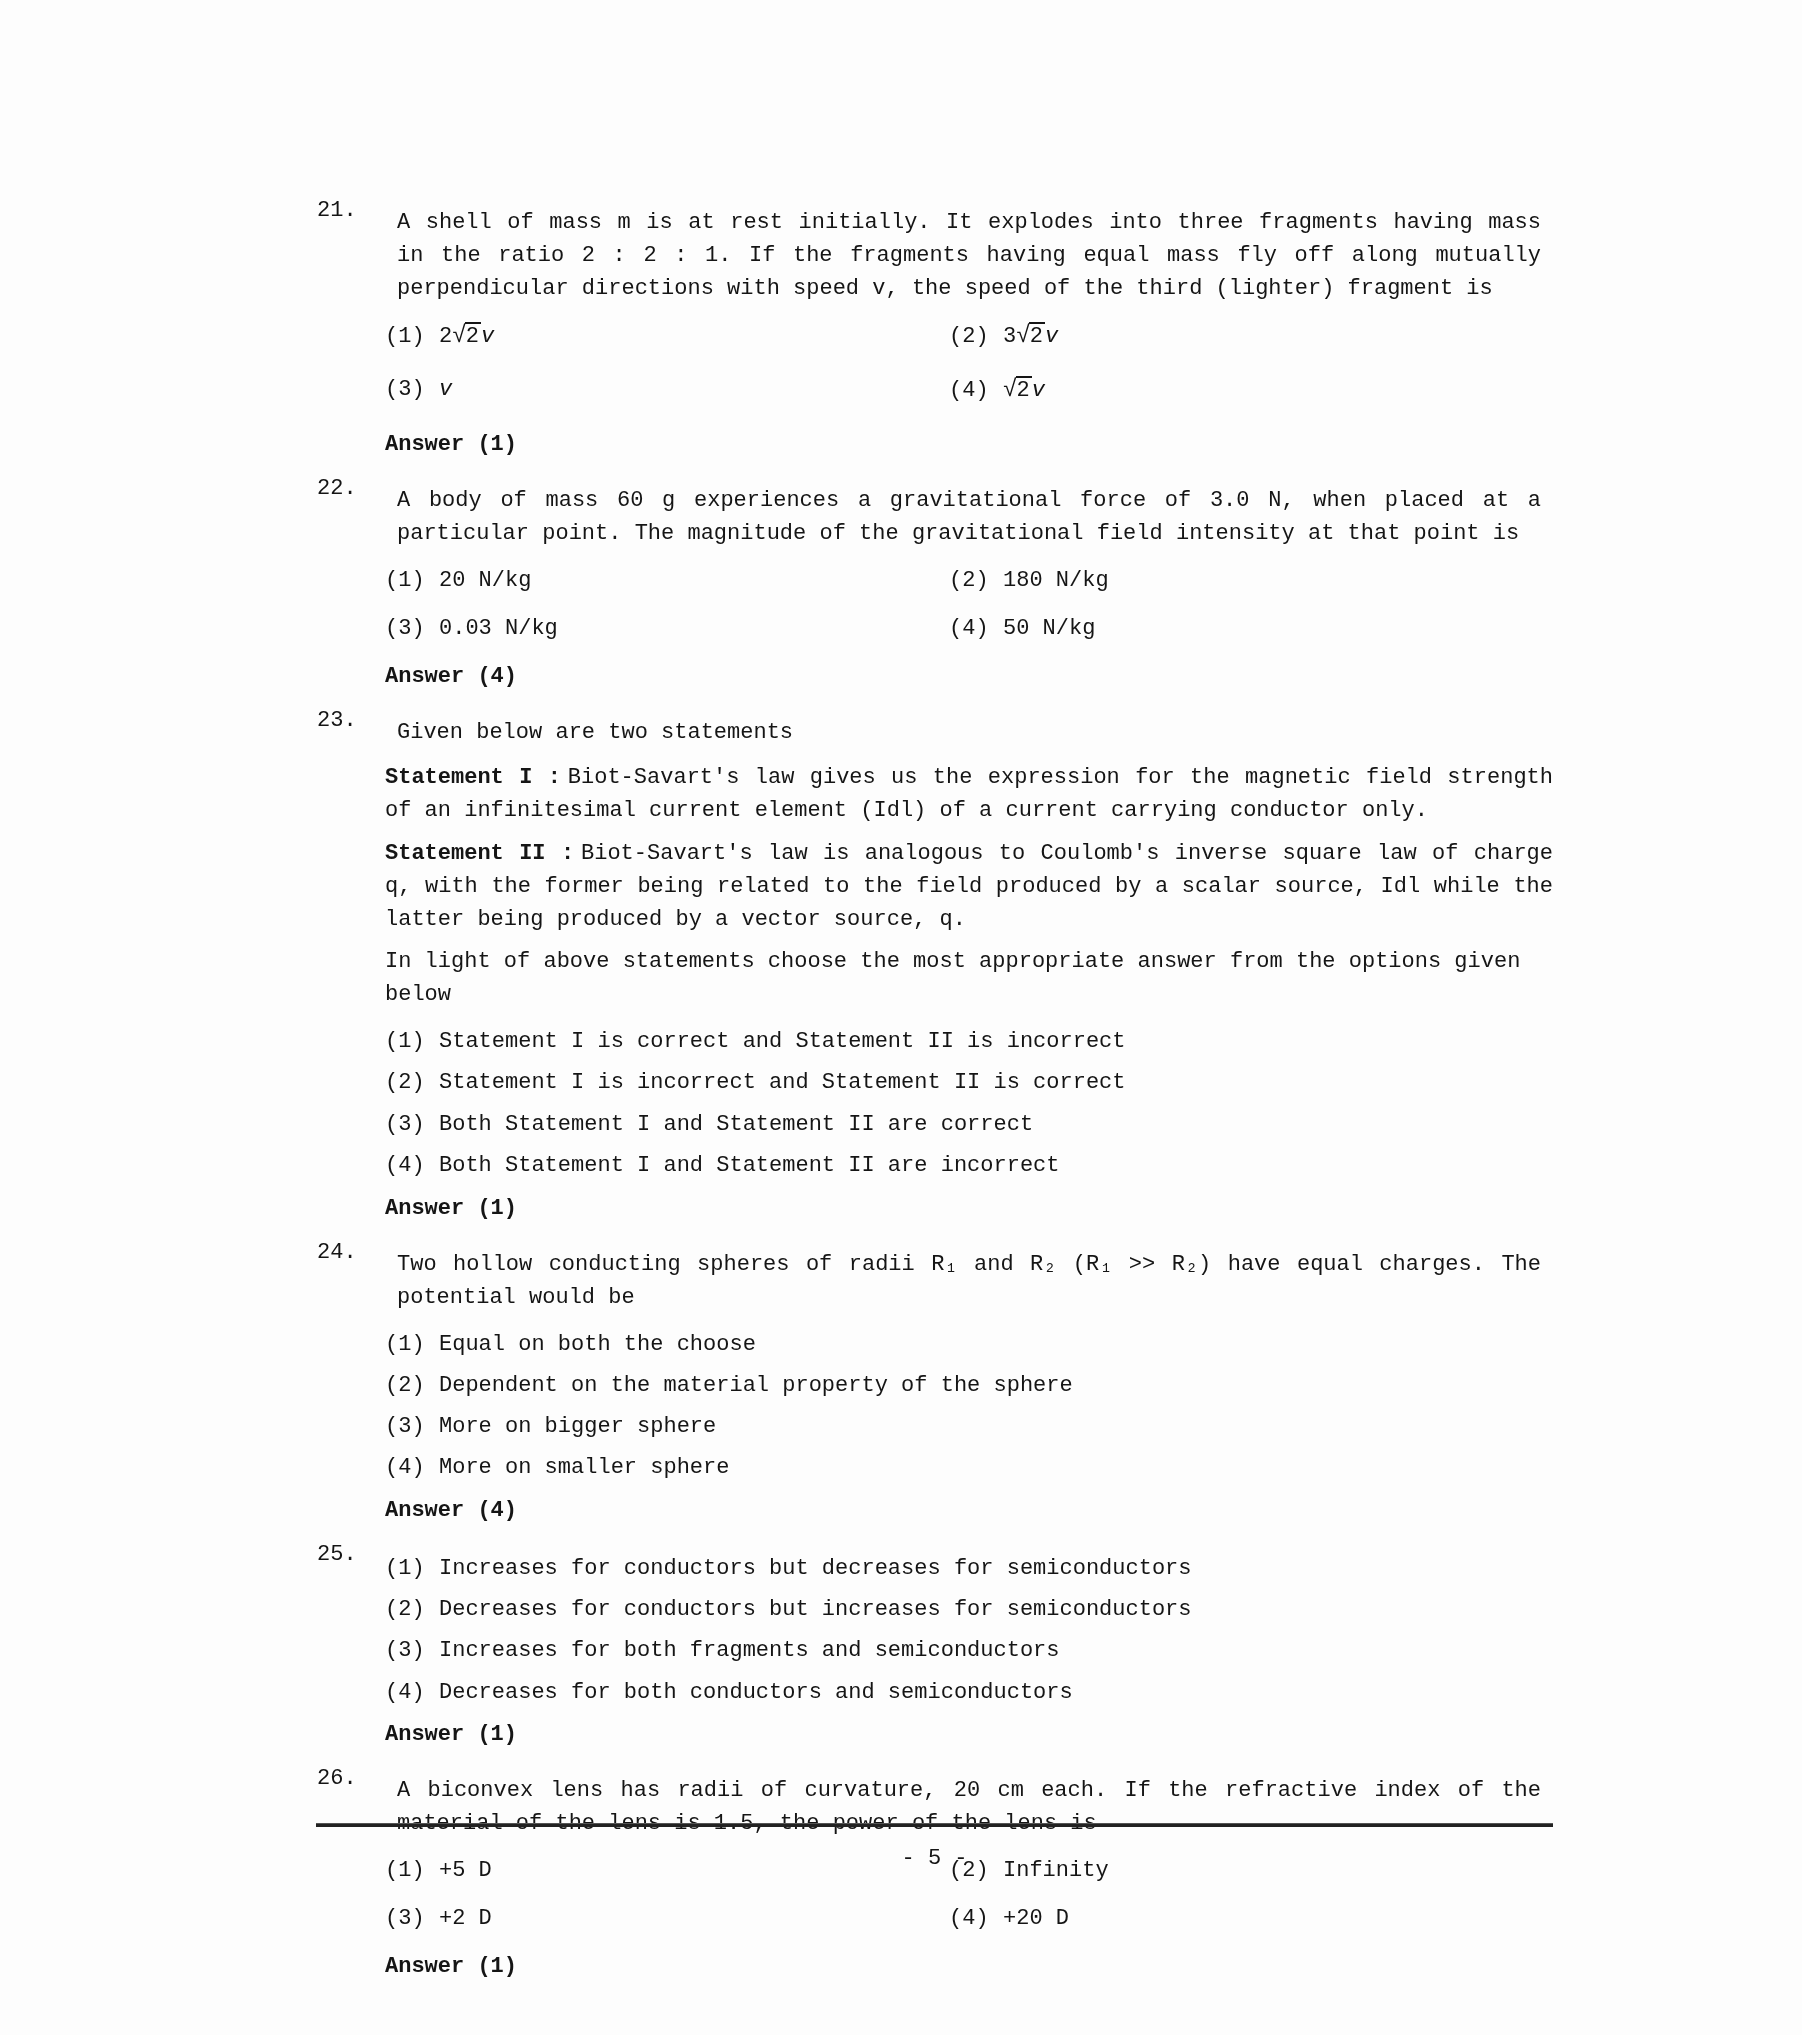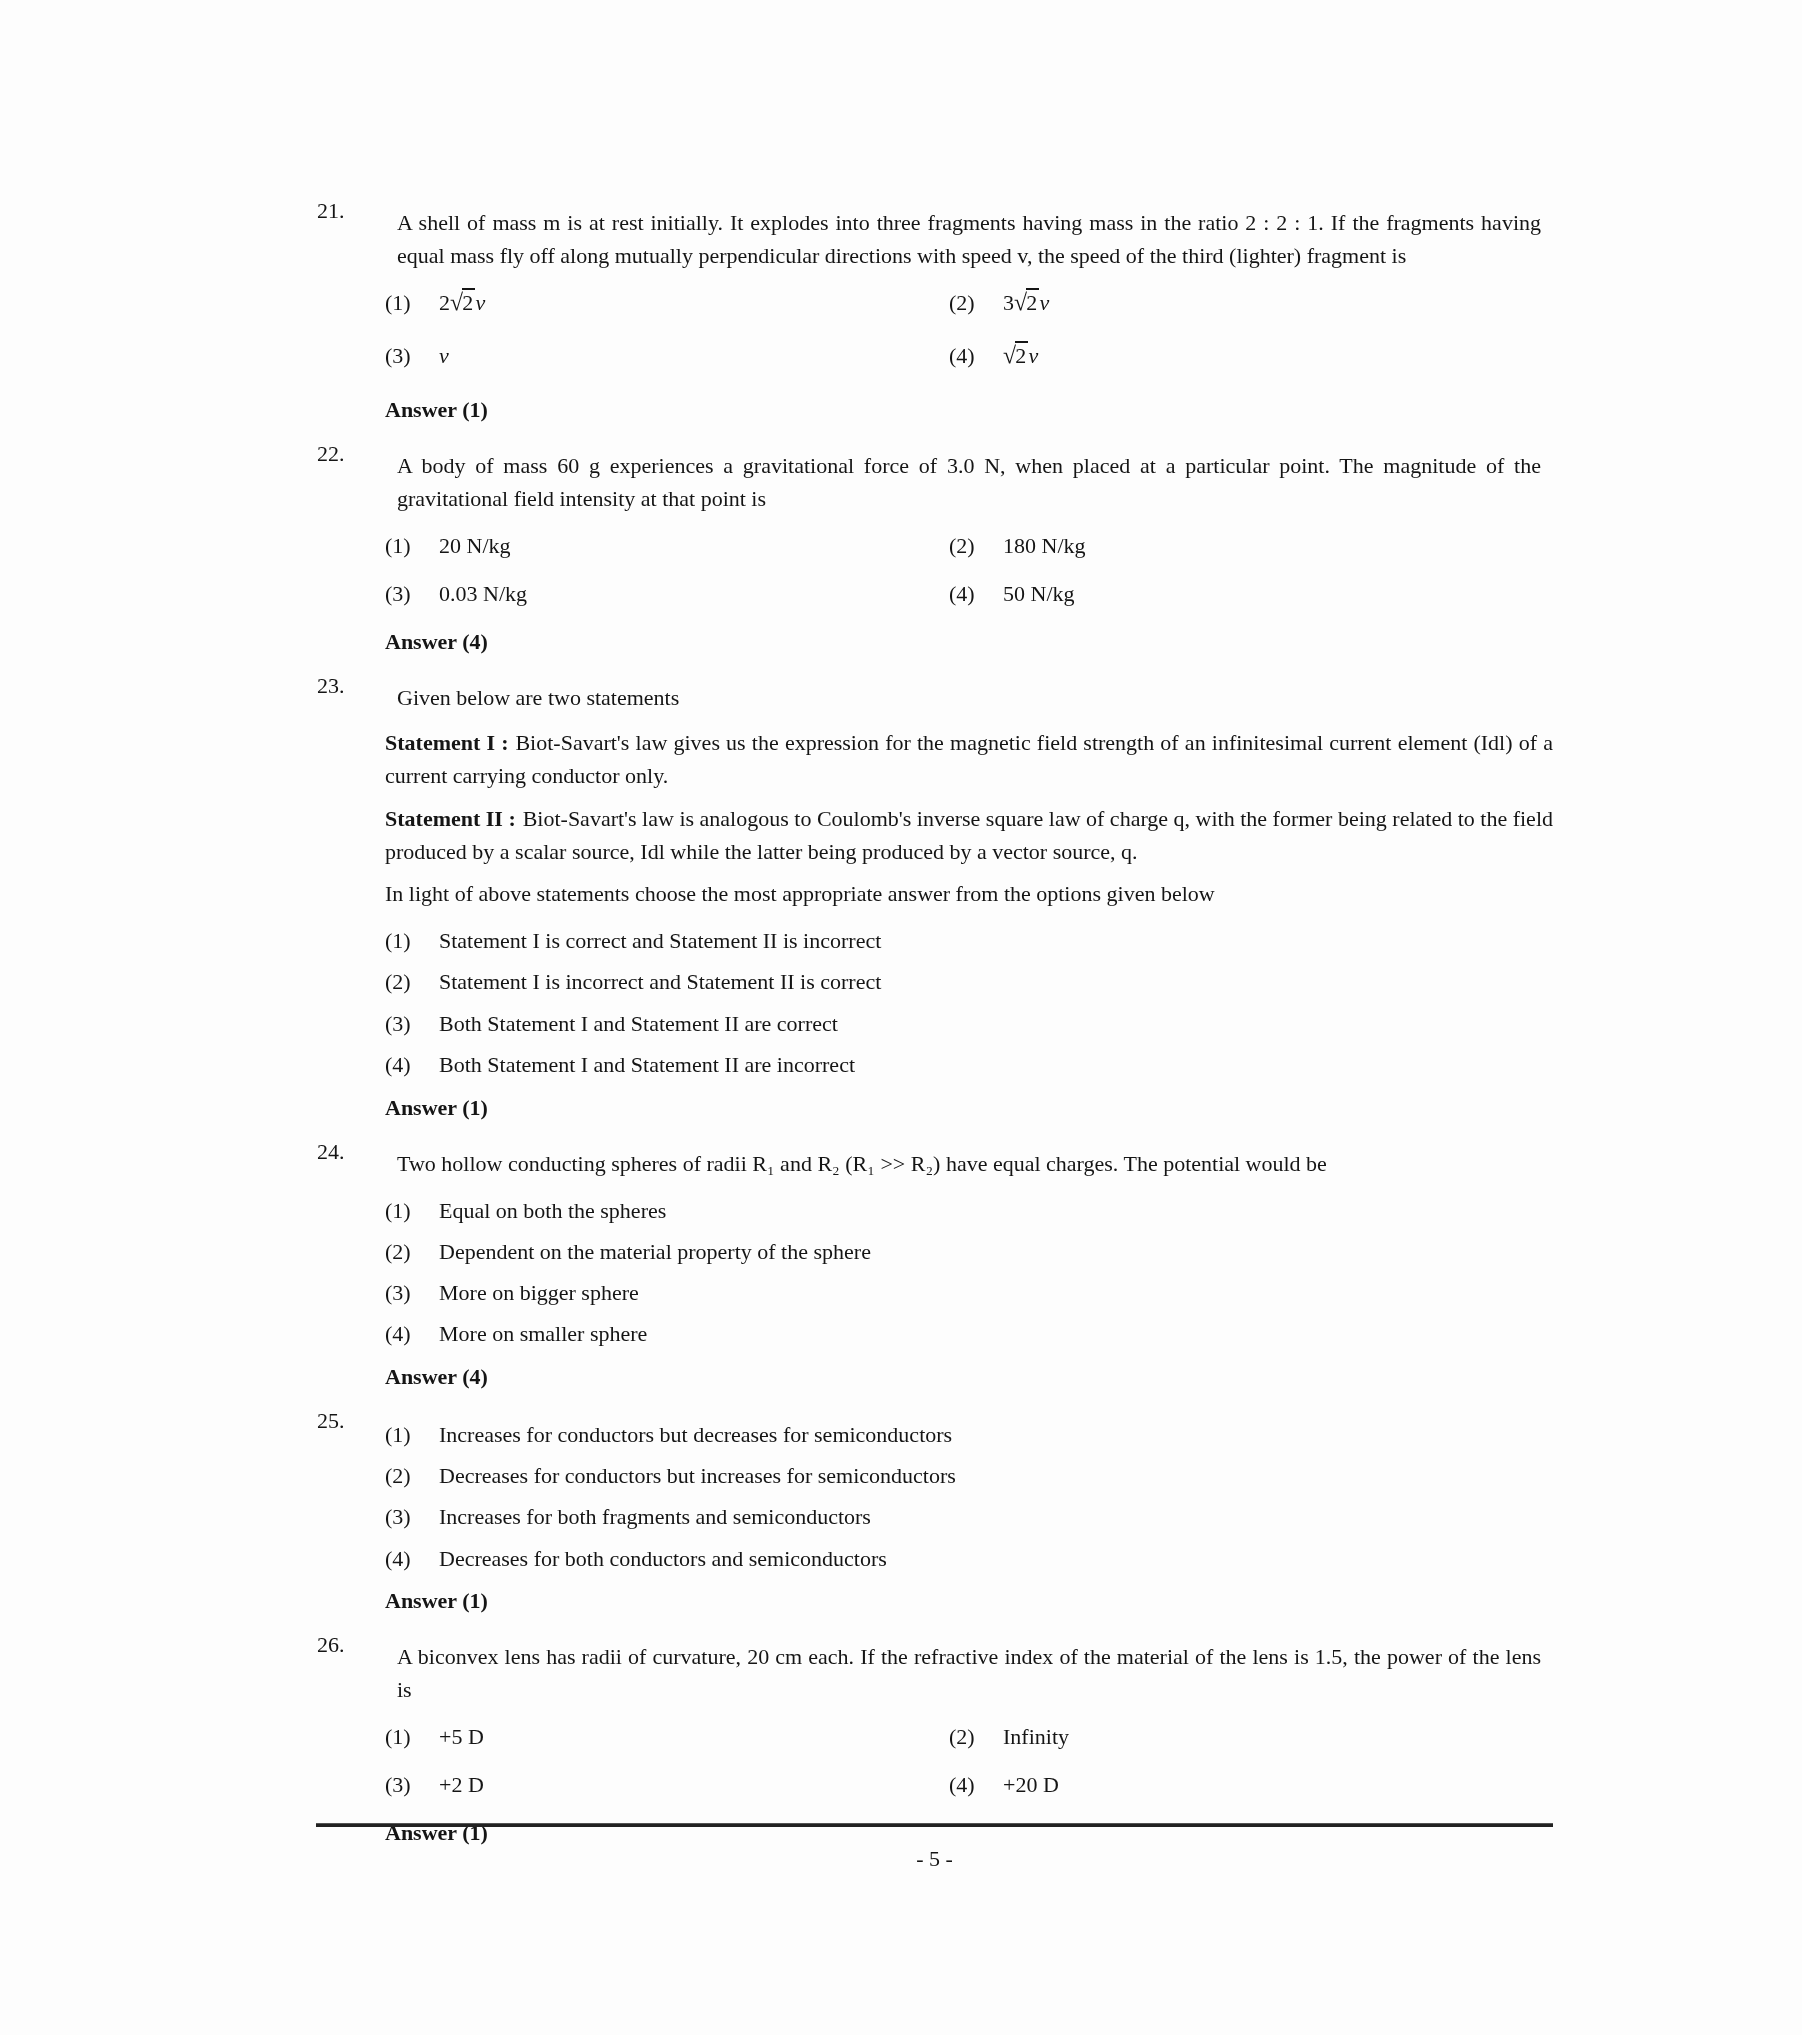--- a/index.html
+++ b/index.html
@@ -3,21 +3,21 @@
 <meta charset="utf-8">
 <style>
   * { box-sizing: border-box; }
   html, body { margin: 0; padding: 0; background: #ffffff; }
   .page {
     position: relative;
     width: 1803px;
     height: 2035px;
     background: #fdfdfd;
     color: #151515;
-    font-family: Liberation Serif, serif;
+    font-family: Liberation Mono, monospace;
     font-size: 22px;
     line-height: 33px;
     overflow: hidden;
   }
   .content {
     position: absolute;
     left: 317px;
     top: 194px;
     width: 1236px;
   }
@@ -163,21 +163,21 @@
     </section>
 
     <section class="question">
       <div class="qnum">24.</div>
       <div class="qbody">
         <p class="qtext">Two hollow conducting spheres of radii R₁ and R₂ (R₁ &gt;&gt; R₂) have equal charges. The potential would be</p>
         <div class="options">
           <div class="opt-row">
             <div class="opt">
               <span class="olabel">(1)</span>
-              <span class="ovalue">Equal on both the spheres</span>
+              <span class="ovalue">Equal on both the choose</span>
             </div>
           </div>
           <div class="opt-row">
             <div class="opt">
               <span class="olabel">(2)</span>
               <span class="ovalue">Dependent on the material property of the sphere</span>
             </div>
           </div>
           <div class="opt-row">
             <div class="opt">

